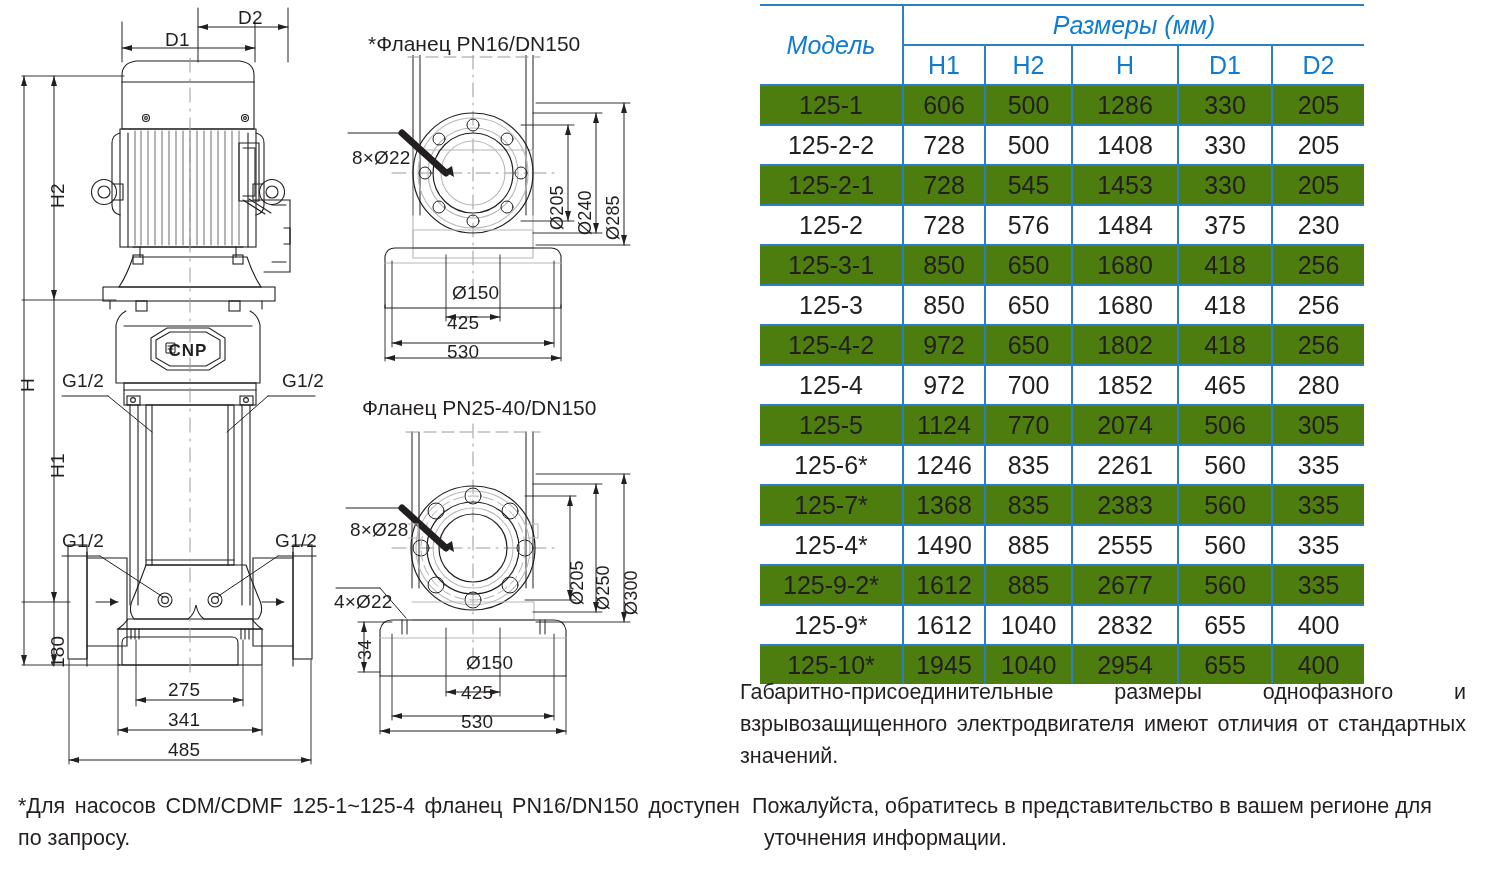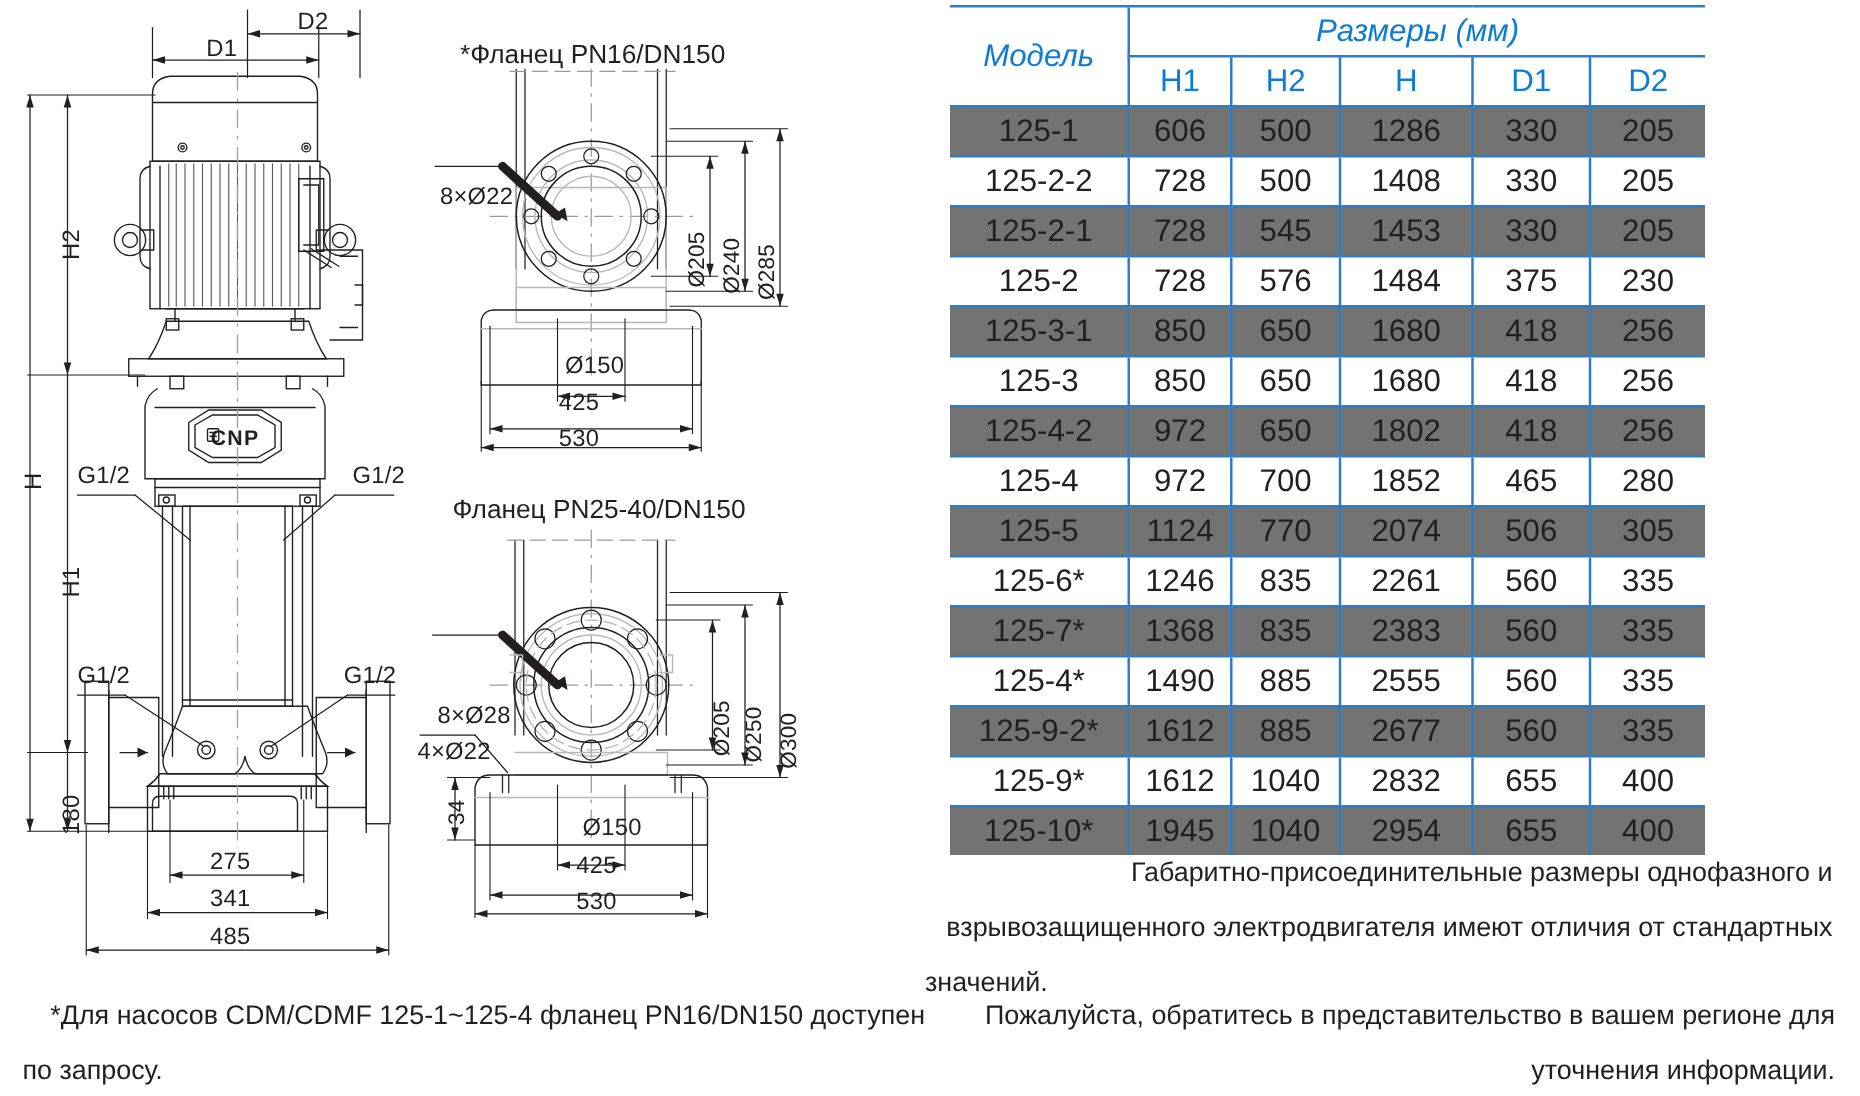--- a/index.html
+++ b/index.html
@@ -89,32 +89,32 @@
     border-bottom: 2px solid #2b7fc4;
     border-left: 2px solid #2b7fc4;
   }
   th.th-sub.first { border-left: 2px solid #2b7fc4; }
 
   table.spec tbody td {
     border-bottom: 2px solid #2b7fc4;
     border-left: 2px solid #2b7fc4;
   }
   table.spec tbody td.first { border-left: none; }
-  table.spec tbody tr.alt td { background: #737373; }
+  table.spec tbody tr.alt td { background: #4d7c0f; }
   table.spec tbody tr:last-child td { border-bottom: none; }
 
   
   .note {
     position: absolute;
     color: #231f20;
     font-size: 21.5px;
-    line-height: 44px;
+    line-height: 32px;
   }
   .note.justify { text-align: justify; text-align-last: left; }
-  .note p { margin: 0; text-align: right; }
+  .note p { margin: 0; }
 </style>
 </head>
 <body>
 
 <div id="page">
 
   <svg class="draw" width="740" height="790" viewBox="0 0 740 790">
     <g stroke="#231f20" fill="none" stroke-width="1.1" stroke-linecap="round">
 
       <g stroke-width="1">
@@ -565,21 +565,21 @@
         <path d="M224,296 l-10,-3 v6 z" fill="#231f20" stroke="none"></path>
       </g>
       <g stroke-width="1">
         <line x1="50" y1="311" x2="236" y2="311"></line>
         <path d="M50,311 l10,-3 v6 z" fill="#231f20" stroke="none"></path>
         <path d="M236,311 l-10,-3 v6 z" fill="#231f20" stroke="none"></path>
       </g>
     </g>
   </svg>
 
-  <span class="lbl" style="left:350px; top:520px;margin-top:43px;">8×Ø28</span>
+  <span class="lbl" style="left:350px; top:520px;">8×Ø28</span>
   <span class="lbl" style="left:334px; top:592px;">4×Ø22</span>
   <span class="lbl vert" style="left:568px; top:605px; font-size:18px;">Ø205</span>
   <span class="lbl vert" style="left:594px; top:610px; font-size:18px;">Ø250</span>
   <span class="lbl vert" style="left:622px; top:615px; font-size:18px;">Ø300</span>
   <span class="lbl vert" style="left:356px; top:660px; font-size:18px;">34</span>
   <span class="lbl" style="left:466px; top:653px;">Ø150</span>
   <span class="lbl" style="left:461px; top:683px;">425</span>
   <span class="lbl" style="left:461px; top:712px;">530</span>
 
   <div id="spec-table-wrap">

